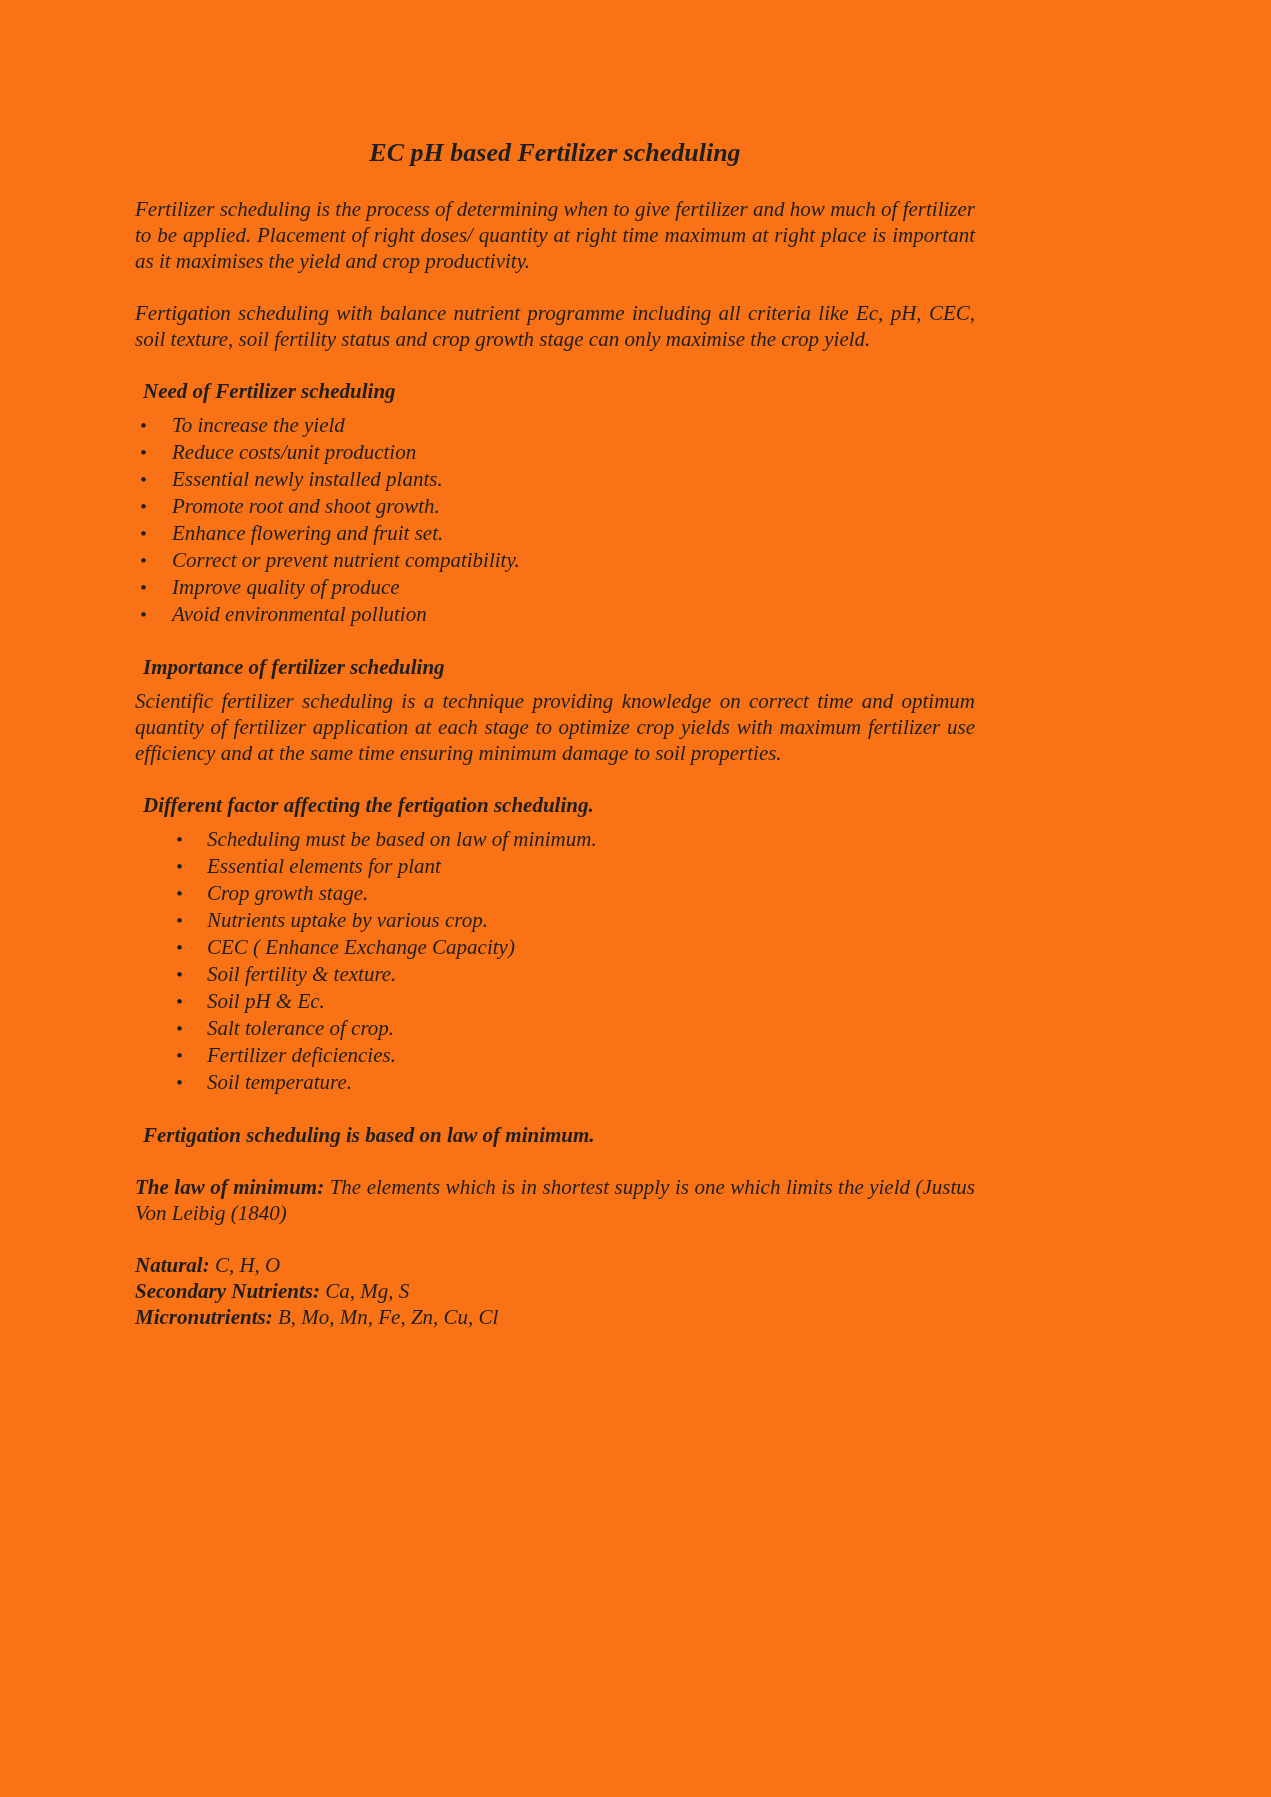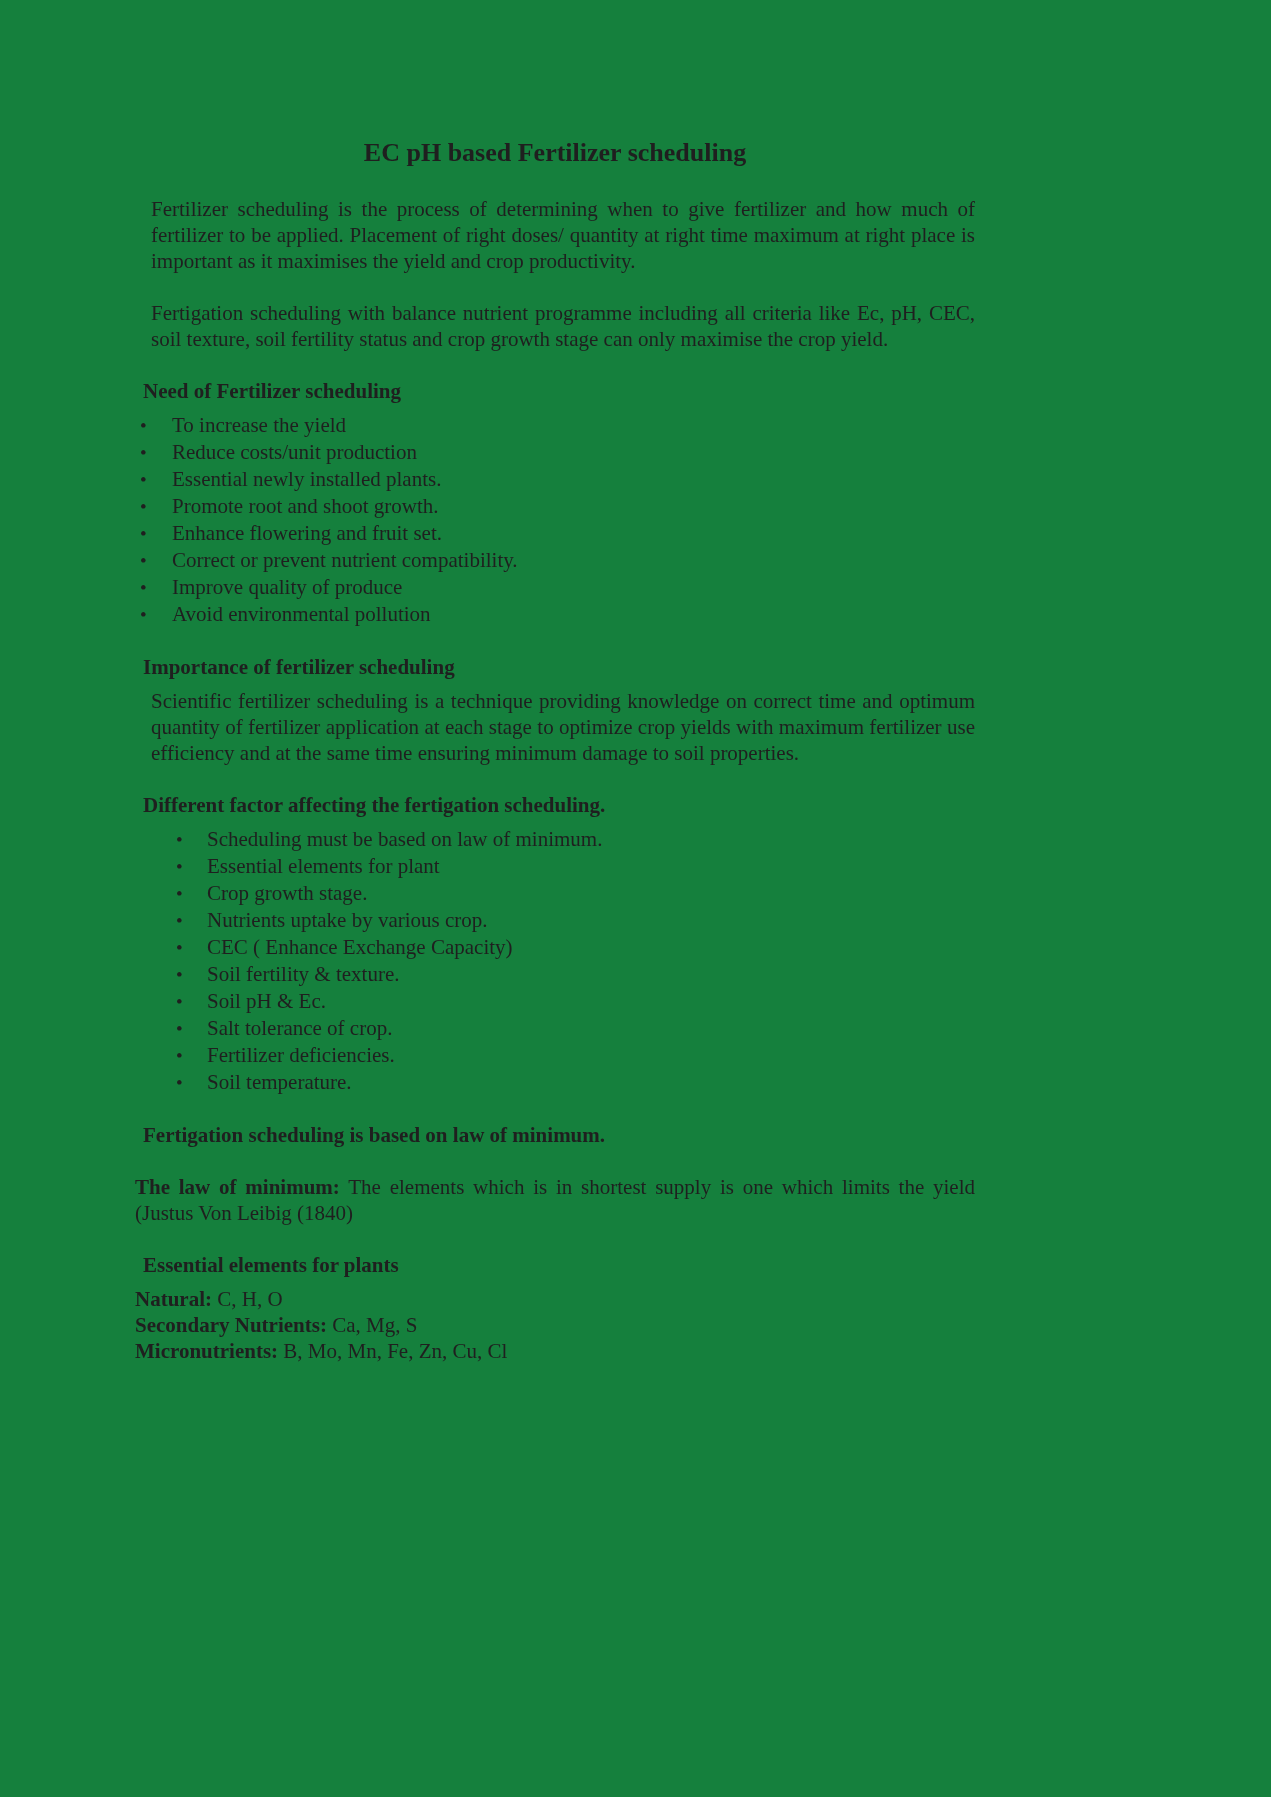--- a/index.html
+++ b/index.html
@@ -4,37 +4,38 @@
 <style>
   html, body {
     margin: 0;
     padding: 0;
     background: #ffffff;
   }
   .page {
     position: relative;
     width: 1271px;
     min-height: 1797px;
-    background: #15803d;
+    background: #f97316;
     color: #1f1f1f;
     font-family: "Liberation Serif", "DejaVu Serif", serif;
     font-size: 21px;
     line-height: 26px;
     box-sizing: border-box;
     padding: 138px 296px 60px 135px;
+    font-style: italic;
   }
   .doc-title {
     font-size: 26px;
     line-height: 30px;
     font-weight: bold;
     text-align: center;
     margin: 0 0 28px 0;
   }
   p.body-par {
-    margin: 0 0 26px 16px;
+    margin: 0 0 26px 0;
     text-align: justify;
   }
   .heading {
     font-weight: bold;
     margin: 8px;
     font-size: 21px;
     line-height: 26px;
   }
   ul.bullets {
     list-style: none;
@@ -105,18 +106,17 @@
     <li><span class="marker">•</span><span>Soil pH &amp; Ec.</span></li>
     <li><span class="marker">•</span><span>Salt tolerance of crop.</span></li>
     <li><span class="marker">•</span><span>Fertilizer deficiencies.</span></li>
     <li><span class="marker">•</span><span>Soil temperature.</span></li>
   </ul>
 
   <h2 class="heading gap-after">Fertigation scheduling is based on law of minimum.</h2>
 
   <p class="law-par"><span class="bold">The law of minimum:</span><span> The elements which is in shortest supply is one which limits the yield (Justus Von Leibig (1840)</span></p>
 
-  <h2 class="heading">Essential elements for plants</h2>
   <div class="elem-row"><span class="bold">Natural:</span><span> C, H, O</span></div>
   <div class="elem-row"><span class="bold">Secondary Nutrients:</span><span> Ca, Mg, S</span></div>
   <div class="elem-row"><span class="bold">Micronutrients:</span><span> B, Mo, Mn, Fe, Zn, Cu, Cl</span></div>
 
 </div>
 
 </body></html>

